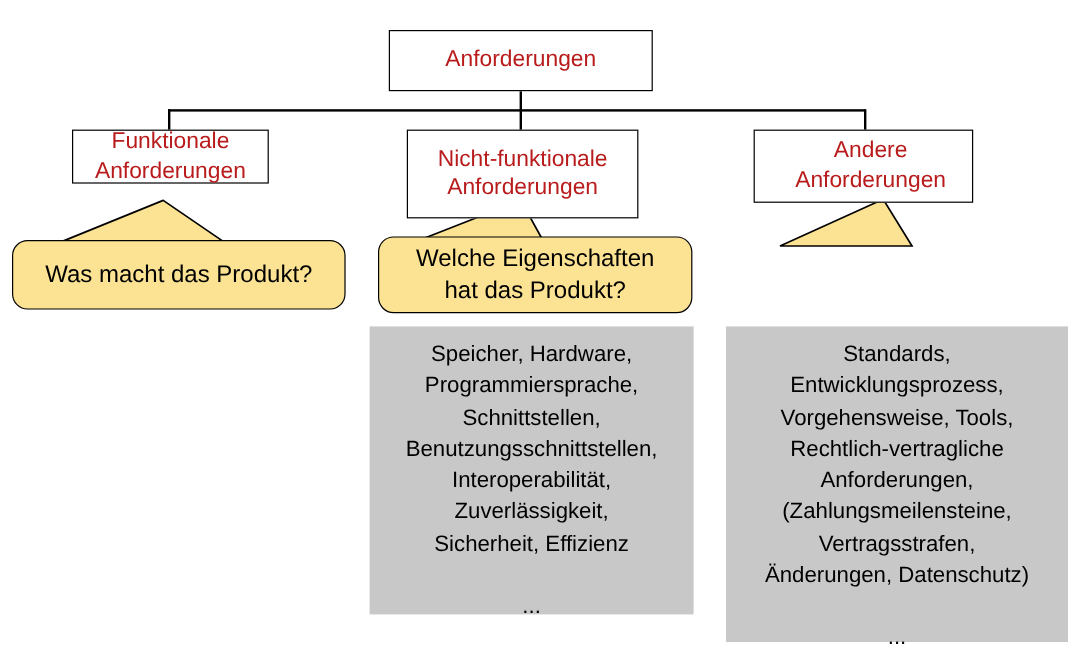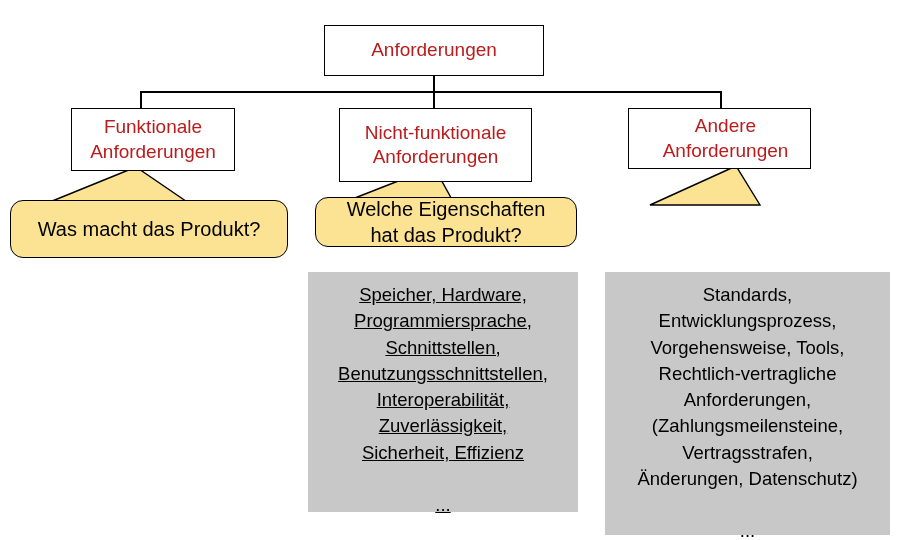--- a/index.html
+++ b/index.html
@@ -29,21 +29,21 @@
     display: flex;
     align-items: center;
     justify-content: center;
     text-align: center;
     line-height: 1.28;
     font-size: 19px;
     white-space: pre-line;
     z-index: 4;
   }
   #node-root   { left: 324px; top: 25px;  width: 220px; height: 51px; }
-  #node-fun    { left: 71px;  top: 108px; width: 164px; height: 63px; }
+  #node-fun    { left: 60px;  top: 108px; width: 164px; height: 45px; }
   #node-nfun   { left: 339px; top: 108px; width: 193px; height: 74px; }
   #node-other  { left: 628px; top: 108px; width: 183px; height: 61px; padding-left: 12px; }
 
   
   .line {
     position: absolute;
     background: #000000;
     z-index: 2;
   }
   .line.v { width: 1.6px; }
@@ -65,21 +65,21 @@
     display: flex;
     align-items: center;
     justify-content: center;
     text-align: center;
     line-height: 1.3;
     font-size: 20px;
     white-space: pre-line;
     z-index: 5;
   }
   #callout-fun   { left: 10px;  top: 200px; width: 278px; height: 58px; }
-  #callout-nfun  { left: 315px; top: 197px; width: 262px; height: 50px; }
+  #callout-nfun  { left: 315px; top: 197px; width: 262px; height: 64px; }
   #callout-other { left: 602px; top: 197px; width: 289px; height: 64px; }
 
   
   #tails {
     position: absolute;
     left: 0; top: 0;
     width: 898px;
     height: 540px;
     z-index: 3;
     pointer-events: none;
@@ -94,21 +94,21 @@
     display: flex;
     align-items: flex-start;
     justify-content: center;
     text-align: center;
     line-height: 1.42;
     font-size: 18.5px;
     white-space: pre-line;
     padding-top: 10px;
     z-index: 1;
   }
-  #panel-nfun  { left: 308px; top: 272px; width: 270px; height: 240px; text-decoration: underline; }
+  #panel-nfun  { left: 308px; top: 272px; width: 270px; height: 240px; }
   #panel-other { left: 605px; top: 272px; width: 285px; height: 263px; }
 </style>
 </head>
 <body>
 
 <div id="canvas">
 
   <div class="line v" id="line-root-down"></div>
   <div class="line h" id="line-bus"></div>
   <div class="line v" id="line-fun-down"></div>

